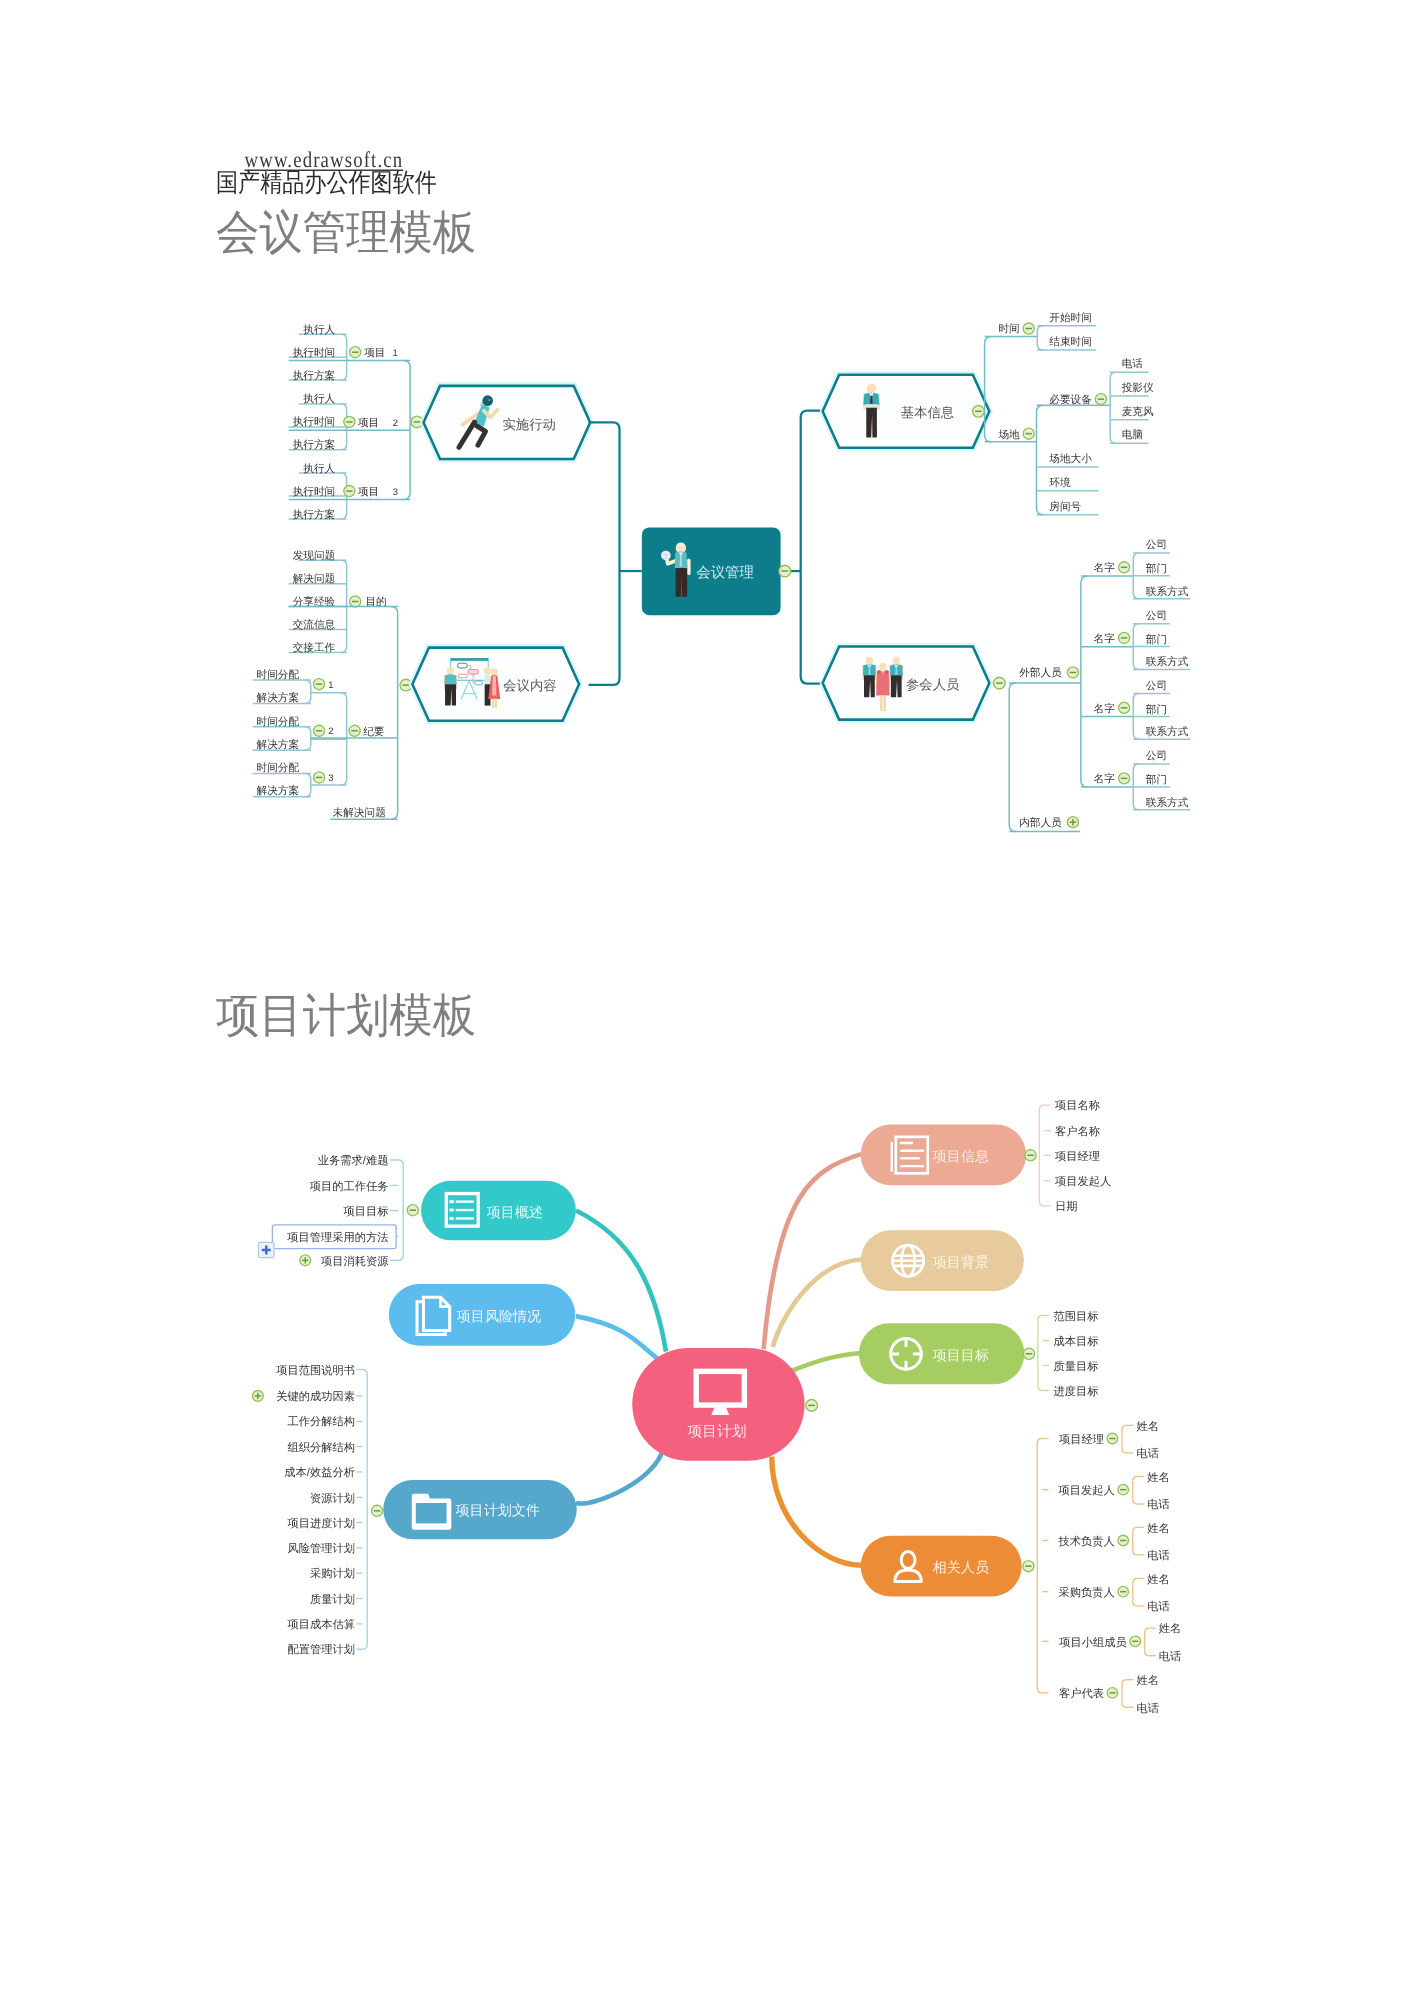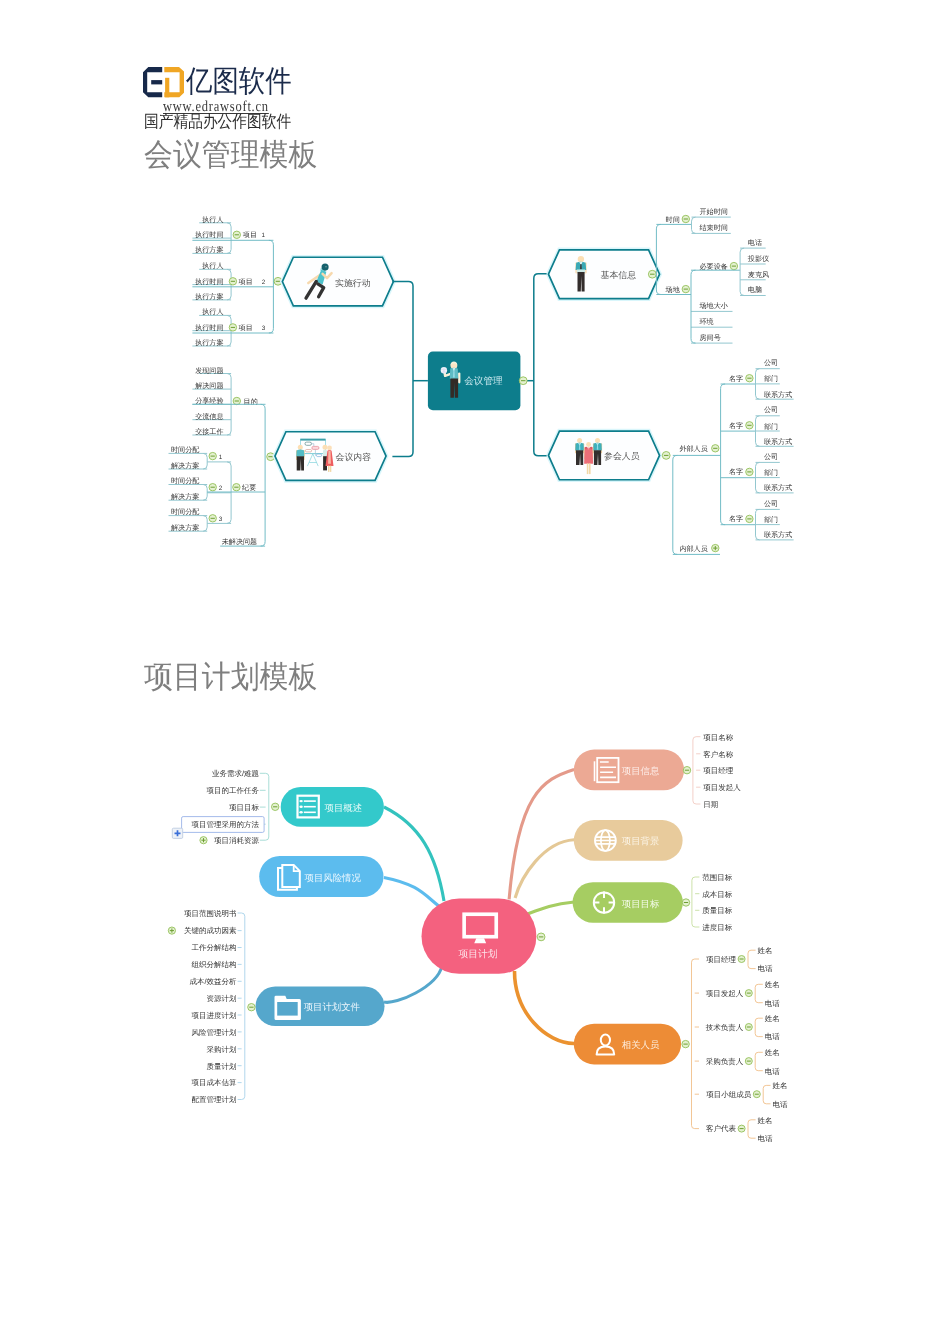--- a/index.html
+++ b/index.html
@@ -34,29 +34,20 @@
 svg text{font-family:"Liberation Sans",sans-serif;
   -webkit-font-smoothing:antialiased;}
 .mapsvg{position:absolute;left:0;top:0;}
 
 </style>
 </head>
 <body>
 
 <div class="page">
 
-  <div class="logo-wrap">
-    <svg class="logo-mark" width="42" height="31" viewBox="0 0 42 31">
-      <path d="M5.3 0 L19.2 0 L19.2 5.3 L4.2 5.3 L4.2 25.2 L19.2 25.2 L19.2 30.3 L5.3 30.3 L0 25.2 L0 5.3 Z" fill="#17294a"></path>
-      <rect x="8.2" y="13.1" width="11.0" height="4.3" fill="#17294a"></rect>
-      <path d="M21.3 0 L36.0 0 L41.0 4.5 L41.0 25.8 L36.3 30.3 L21.3 30.3 L21.3 25.2 L36.6 25.2 L36.6 5.3 L21.3 5.3 Z" fill="#f0a624"></path>
-      <rect x="22.1" y="10.8" width="4.2" height="19.5" fill="#f0a624"></rect>
-    </svg>
-    <div class="brand-text">亿图软件</div>
-  </div>
   <div class="site-url">www.edrawsoft.cn</div>
   <div class="tagline">国产精品办公作图软件</div>
 
   <div class="sec-title" id="sec-title-1">会议管理模板</div>
   <div class="sec-title" id="sec-title-2">项目计划模板</div>
 
   <svg class="mapsvg" id="mindmap-1" width="950" height="1344" viewBox="0 0 950 1344">
 <g>
 <g>
 <path d="M199.20 222.80 L231.10 222.80" fill="none" stroke="#93c7cf" stroke-width="1.00" stroke-linecap="butt"></path>

